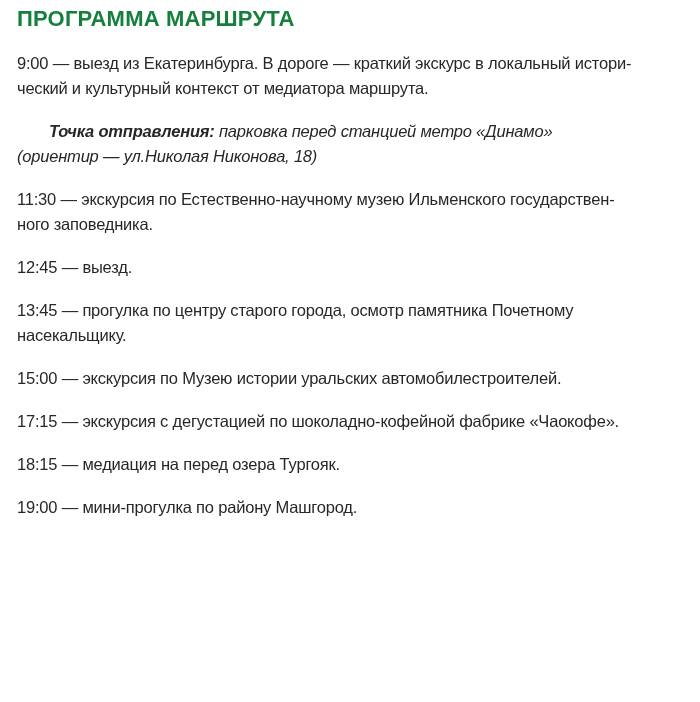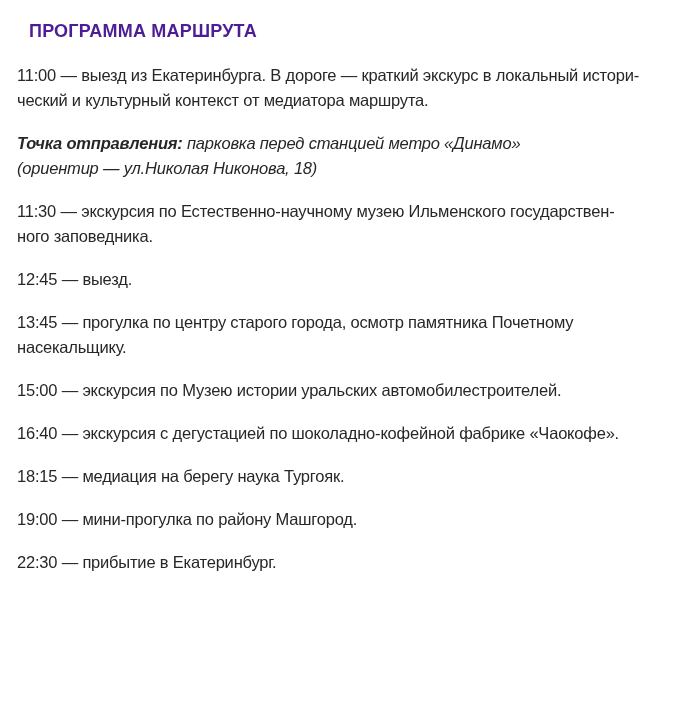--- a/index.html
+++ b/index.html
@@ -12,69 +12,69 @@
   }
   .doc {
     box-sizing: border-box;
     width: 700px;
     height: 702px;
     padding: 9px 17px 0 17px;
     font-family: "Liberation Sans", sans-serif;
     color: #272727;
   }
   .doc-title {
-    margin: 12px;
-    font-size: 18px;
+    margin: 0;
+    font-size: 22px;
     line-height: 20px;
     font-weight: 700;
     letter-spacing: 0.2px;
-    color: #4c1d95;
+    color: #15803d;
     white-space: pre-line;
   }
   .para {
     margin: 18px 0 0 0;
     font-size: 16.5px;
     line-height: 25px;
     letter-spacing: -0.2px;
     white-space: pre-line;
   }
   .para.intro {
     margin-top: 22px;
   }
   .departure {
     font-style: italic;
   }
   .departure .dep-label {
     font-weight: 700;
+    margin-left: 32px;
   }
 </style>
 </head>
 <body>
 
 <div class="doc">
   <h1 class="doc-title">ПРОГРАММА МАРШРУТА</h1>
 
-  <p class="para intro"><span>11:00</span><span> — </span><span>выезд из Екатеринбурга. В дороге — краткий экскурс в локальный истори-
+  <p class="para intro"><span>9:00</span><span> — </span><span>выезд из Екатеринбурга. В дороге — краткий экскурс в локальный истори-
 ческий и культурный контекст от медиатора маршрута.</span></p>
 
   <p class="para departure"><span class="dep-label">Точка отправления:</span><span> парковка перед станцией метро «Динамо»
 (ориентир —  ул.Николая Никонова, 18)</span></p>
 
 
   <p class="para"><span>11:30</span><span> — </span><span>экскурсия по Естественно-научному музею Ильменского государствен-
 ного заповедника.</span></p>
 
   <p class="para"><span>12:45</span><span> — </span><span>выезд.</span></p>
 
   <p class="para"><span>13:45</span><span> — </span><span>прогулка по центру старого города, осмотр памятника Почетному
 насекальщику.</span></p>
 
   <p class="para"><span>15:00</span><span> — </span><span>экскурсия по Музею истории уральских автомобилестроителей.</span></p>
 
-  <p class="para"><span>16:40</span><span> — </span><span>экскурсия с дегустацией по шоколадно-кофейной фабрике «Чаокофе».</span></p>
+  <p class="para"><span>17:15</span><span> — </span><span>экскурсия с дегустацией по шоколадно-кофейной фабрике «Чаокофе».</span></p>
 
-  <p class="para"><span>18:15</span><span> — </span><span>медиация на берегу наука Тургояк.</span></p>
+  <p class="para"><span>18:15</span><span> — </span><span>медиация на перед озера Тургояк.</span></p>
 
   <p class="para"><span>19:00</span><span> — </span><span>мини-прогулка по району Машгород.</span></p>
 
 
-  <p class="para"><span>22:30</span><span> — </span><span>прибытие в Екатеринбург.</span></p>
 </div>
 
 </body></html>

